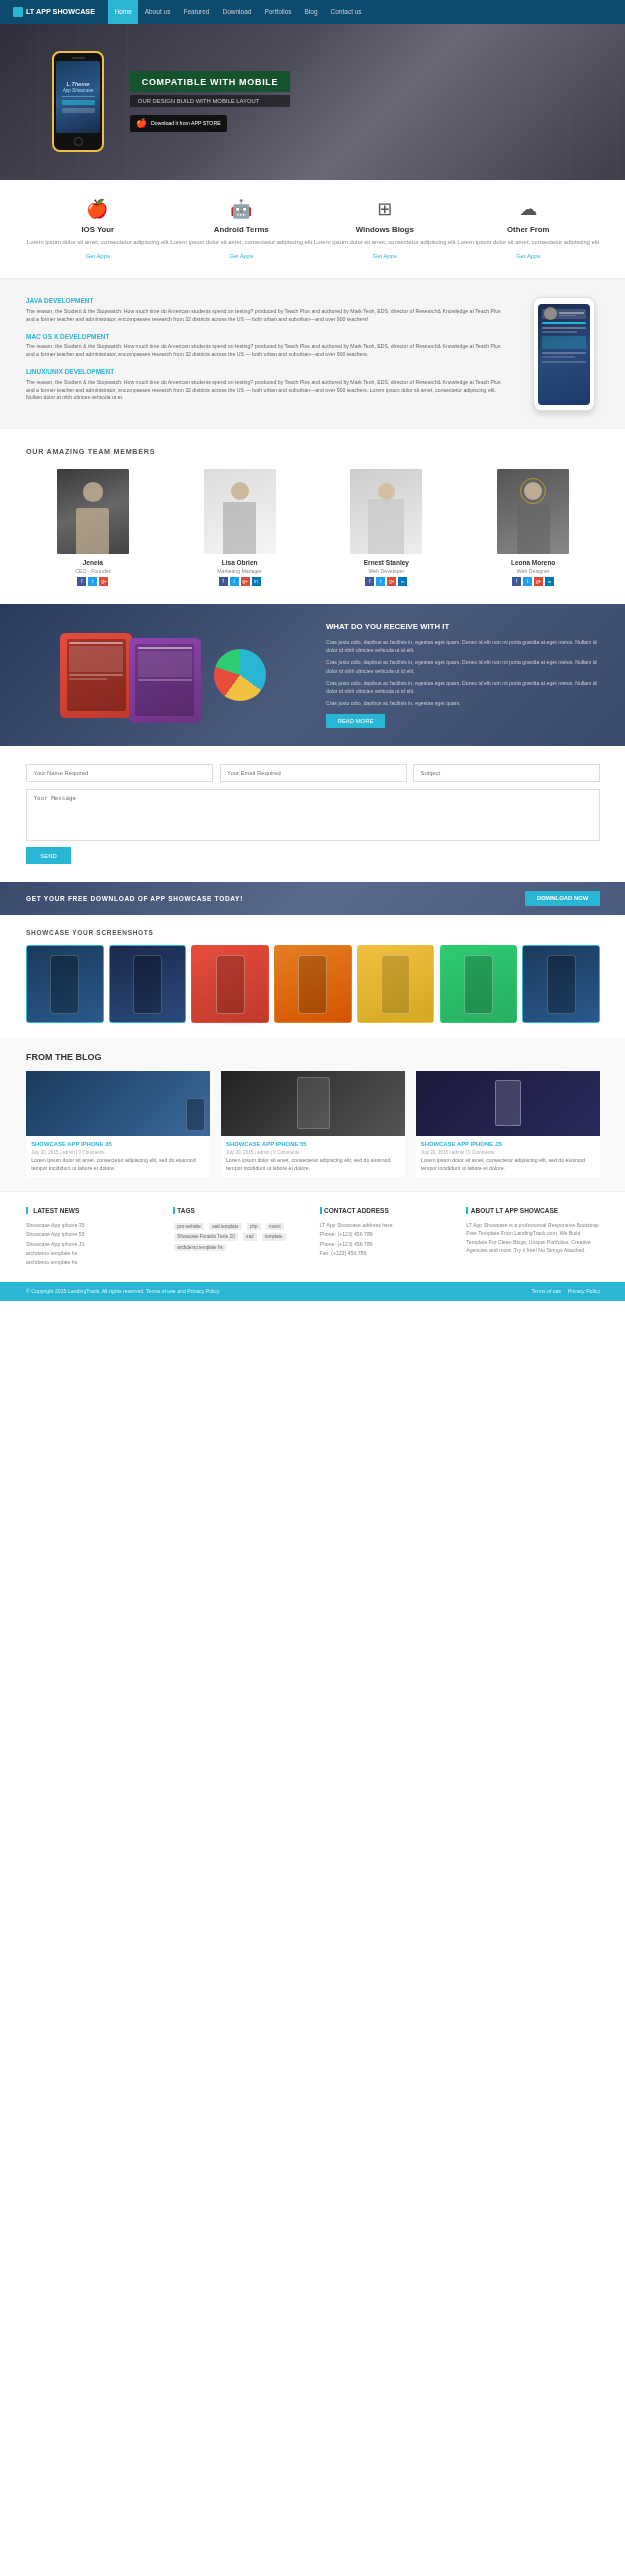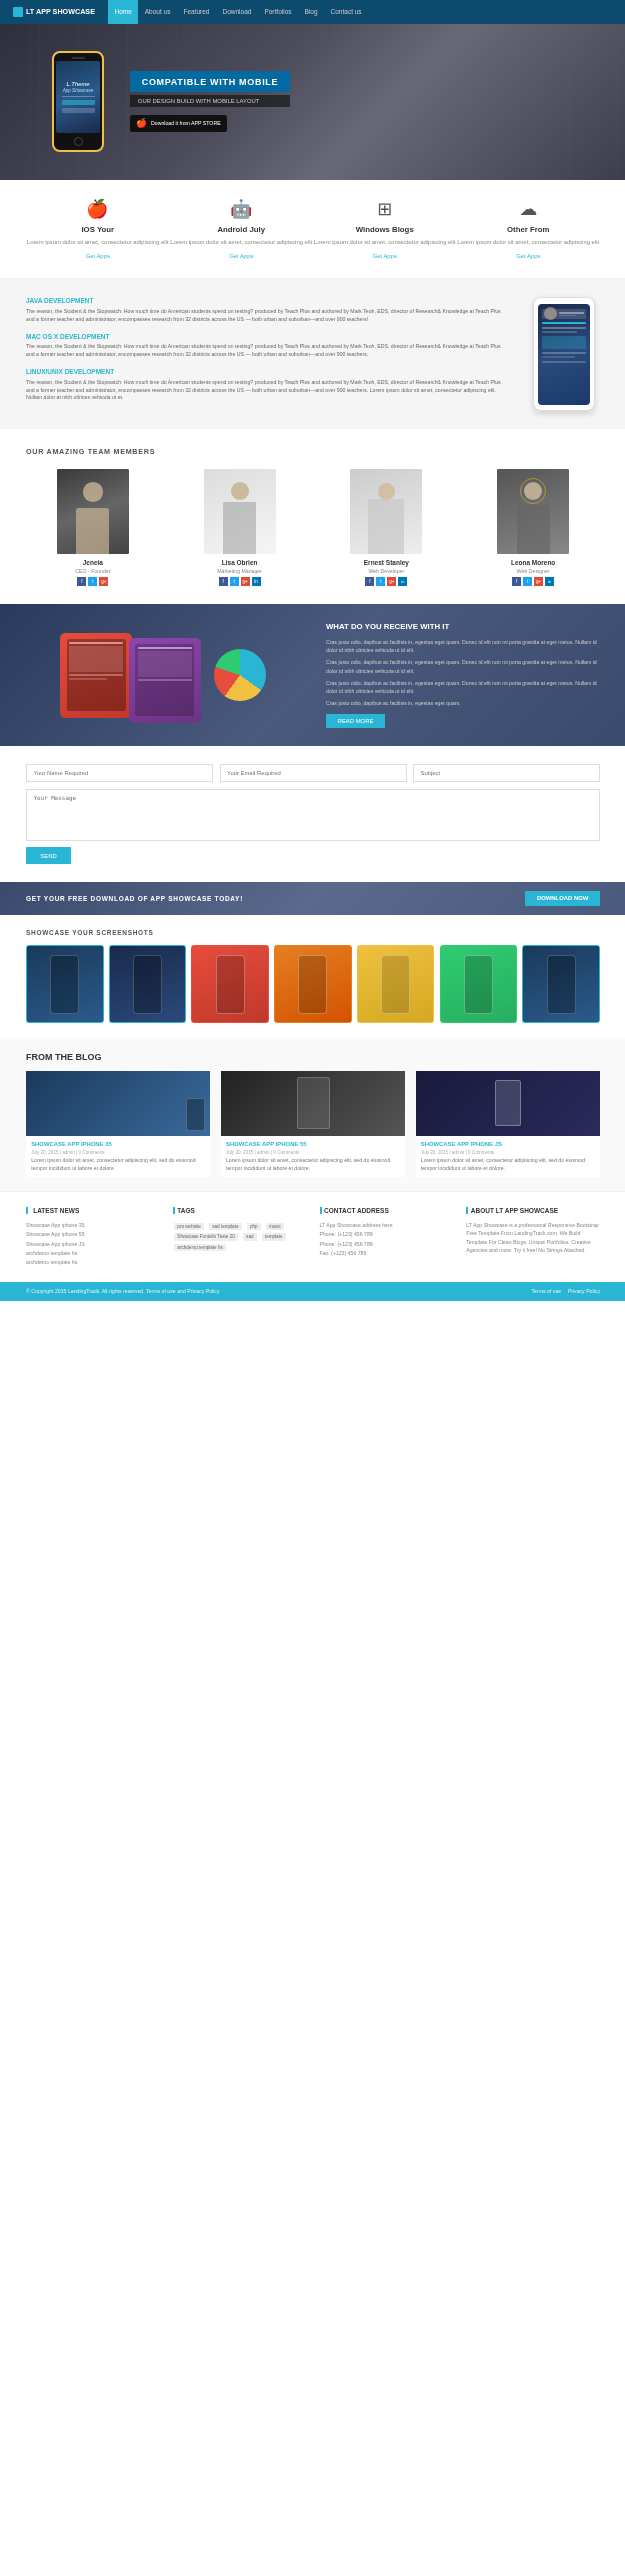--- a/index.html
+++ b/index.html
@@ -35,40 +35,40 @@
         <div style="color:#fff;font-size:5.9px;text-align:center;font-style:italic;margin-bottom:1.3px;">L.Theme</div>
         <div style="color:#adf;font-size:4.6px;text-align:center;font-style:italic;">App Showcase</div>
         <div style="width:33px;height:0.7px;background:rgba(255,255,255,0.3);margin:2.6px 0;"></div>
         <div style="width:33px;height:5.2px;background:rgba(41,182,212,0.6);border-radius:1.3px;margin:1.3px 0;"></div>
         <div style="width:33px;height:5.2px;background:rgba(255,255,255,0.2);border-radius:1.3px;margin:1.3px 0;"></div>
       </div>
       <div style="width:9px;height:9px;border:1.3px solid #444;border-radius:50%;margin-top:3.3px;"></div>
     </div>
 
     <div>
-      <div style="background:#0369a1;color:#fff;font-size:9px;font-weight:bold;padding:5.2px 11.7px;display:inline-block;margin-bottom:3px;letter-spacing:0.7px;">COMPATIBLE WITH MOBILE</div>
+      <div style="background:#14532d;color:#fff;font-size:9px;font-weight:bold;padding:5.2px 11.7px;display:inline-block;margin-bottom:3px;letter-spacing:0.7px;">COMPATIBLE WITH MOBILE</div>
       <div style="background:rgba(0,0,0,0.5);color:#ccc;font-size:5.9px;padding:3.3px 7.8px;display:inline-block;margin-bottom:7.8px;display:block;">OUR DESIGN BUILD WITH MOBILE LAYOUT</div>
       <div style="background:#111;color:#fff;font-size:5.2px;padding:3.3px 6.5px;border-radius:2.6px;display:inline-flex;align-items:center;gap:3.3px;cursor:pointer;">
         <span style="font-size:9px;">🍎</span>
         <span>Download it from APP STORE</span>
       </div>
     </div>
   </div>
 </section>
 
 <section style="padding:18px 26px;display:flex;justify-content:space-around;background:#fff;border-bottom:0.7px solid #eee;">
   <div style="text-align:center;flex:1;">
     <div style="font-size:18px;margin-bottom:5.2px;color:#555;">🍎</div>
     <div style="font-size:7.8px;font-weight:bold;margin-bottom:3.9px;color:#333;">IOS Your</div>
     <div style="font-size:5.9px;color:#888;line-height:1.4;margin-bottom:5.2px;">Lorem ipsum dolor sit amet, consectetur adipiscing elit</div>
     <a href="#" style="color:#29b6d4;font-size:5.9px;text-decoration:none;">Get Apps</a>
   </div>
   <div style="text-align:center;flex:1;">
     <div style="font-size:18px;margin-bottom:5.2px;color:#555;">🤖</div>
-    <div style="font-size:7.8px;font-weight:bold;margin-bottom:3.9px;color:#333;">Android July</div>
+    <div style="font-size:7.8px;font-weight:bold;margin-bottom:3.9px;color:#333;">Android Terms</div>
     <div style="font-size:5.9px;color:#888;line-height:1.4;margin-bottom:5.2px;">Lorem ipsum dolor sit amet, consectetur adipiscing elit</div>
     <a href="#" style="color:#29b6d4;font-size:5.9px;text-decoration:none;">Get Apps</a>
   </div>
   <div style="text-align:center;flex:1;">
     <div style="font-size:18px;margin-bottom:5.2px;color:#555;">⊞</div>
     <div style="font-size:7.8px;font-weight:bold;margin-bottom:3.9px;color:#333;">Windows Blogs</div>
     <div style="font-size:5.9px;color:#888;line-height:1.4;margin-bottom:5.2px;">Lorem ipsum dolor sit amet, consectetur adipiscing elit</div>
     <a href="#" style="color:#29b6d4;font-size:5.9px;text-decoration:none;">Get Apps</a>
   </div>
   <div style="text-align:center;flex:1;">

